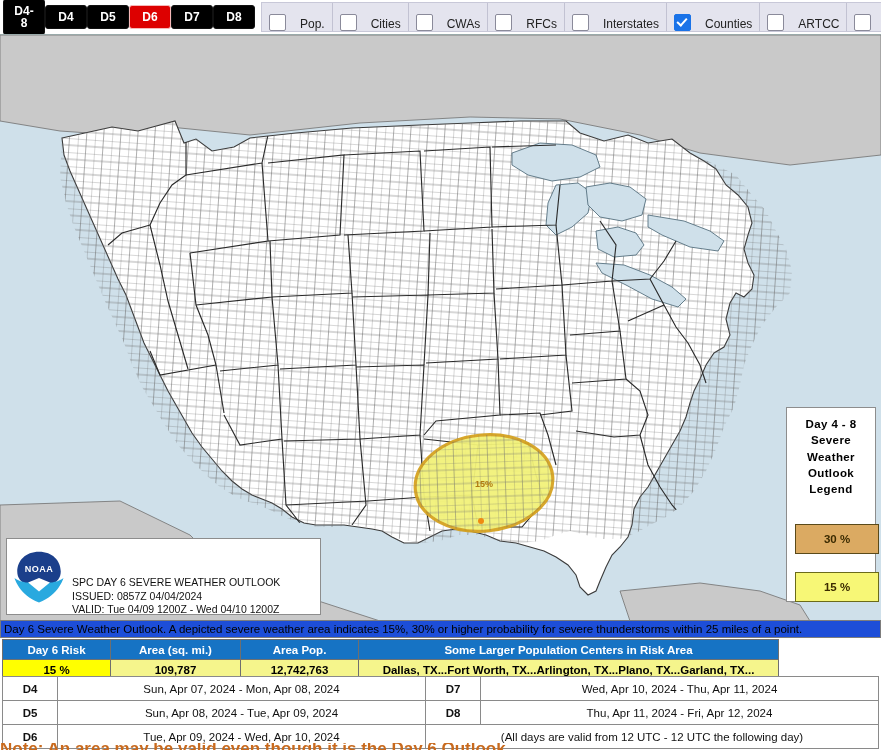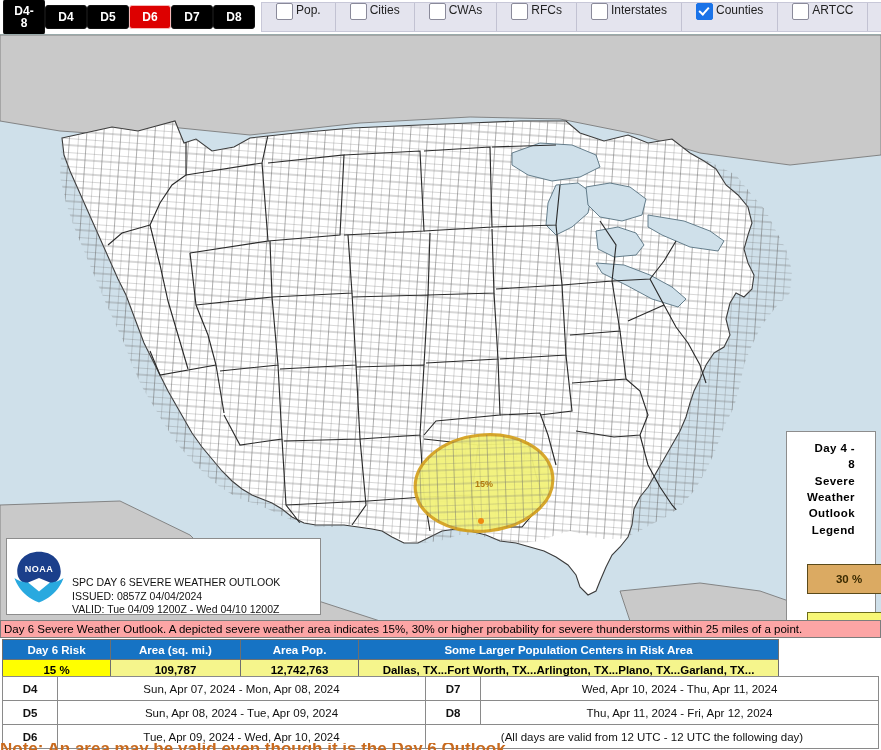--- a/index.html
+++ b/index.html
@@ -9,21 +9,21 @@
   .toolbar{position:absolute;left:0;top:0;width:881px;height:34px;background:#ffffff;
            display:flex;align-items:center;box-sizing:border-box;}
   .daybtns{display:flex;align-items:center;padding-left:3px;}
   .daybtn{background:#000000;color:#ffffff;font-weight:bold;font-size:12px;
           padding:5px 9px;border:1px solid #111;border-radius:3px;line-height:1;
           text-align:center;min-width:22px;cursor:pointer;}
   .daybtn.active{background:#dd0000;border:1px solid #f6b8b8;color:#ffffff;}
 
   .chkgroup{display:flex;align-items:center;margin-left:6px;background:#e4e4ee;
             height:30px;border:1px solid #c8c8d8;box-sizing:border-box;}
-  .chkitem{display:flex;align-items:flex-start;gap:3px;padding:0 14px;height:28px;
+  .chkitem{display:flex;align-items:flex-end;gap:14px;padding:0 7px;height:28px;
            border-right:1px solid #c2c2d2;cursor:pointer;}
   .chkitem:last-child{border-right:none;}
   .cbox{width:15px;height:15px;border:1px solid #8a8a9a;background:#ffffff;border-radius:2px;
         display:inline-block;position:relative;flex:none;}
   .cbox.on{background:#1a73e8;border-color:#1a73e8;}
   .cbox.on:after{content:"";position:absolute;left:4px;top:1px;width:4px;height:8px;
         border:solid #fff;border-width:0 2px 2px 0;transform:rotate(42deg);}
   .chklbl{font-size:12px;color:#222;white-space:nowrap;}
 
   
@@ -36,32 +36,32 @@
            border:1px solid #8d8d8d;box-sizing:border-box;display:flex;align-items:center;
            padding:2px 3px;}
   .noaalogo{width:58px;height:58px;flex:none;margin-right:4px;}
   .noaatxt{display:flex;flex-direction:column;justify-content:flex-end;margin-top:40px;}
   .noaatxt div{font-size:10.5px;color:#111;line-height:1.32;white-space:nowrap;}
   .noaafoot{position:absolute;left:4px;bottom:1px;font-style:italic;font-weight:bold;
             font-size:10.5px;color:#123a6b;white-space:nowrap;}
 
   
   .legend{position:absolute;left:786px;top:372px;width:90px;height:195px;background:#ffffff;
-          border:1px solid #8d8d8d;box-sizing:border-box;padding:8px 20px;text-align:right;margin-top:24px;}
+          border:1px solid #8d8d8d;box-sizing:border-box;padding:8px 8px;text-align:center;}
   .legend h4{margin:0;font-size:11.5px;font-weight:bold;color:#000;line-height:1.42;
              letter-spacing:.4px;}
   .swatch{margin:10px auto 0;width:84px;height:30px;border:1px solid #5a4a1a;
           display:flex;align-items:center;justify-content:center;font-size:11.5px;
           font-weight:bold;color:#3b2b00;box-sizing:border-box;}
   .sw30{background:#dbaa62;margin-top:26px;}
   .sw15{background:#f7f776;margin-top:18px;border-color:#6b6b1a;}
 
   
   .caption{position:absolute;left:0;top:620px;width:881px;height:18px;box-sizing:border-box;
-           border:1px solid #7d7d7d;background:#fca5a5;font-size:11.5px;color:#000;
+           border:1px solid #7d7d7d;background:#1d4ed8;font-size:11.5px;color:#000;
            line-height:16px;padding-left:3px;white-space:nowrap;overflow:hidden;}
 
   .risktbl{position:absolute;left:2px;top:639px;width:777px;border-collapse:collapse;
            table-layout:fixed;border:1px solid #5c5c5c;}
   .risktbl th{background:#1673c4;color:#ffffff;font-size:11.5px;font-weight:bold;
               height:17px;border:1px solid #6f6f6f;text-align:center;}
   .risktbl td{background:#f5f58c;color:#000;font-size:11.5px;font-weight:bold;
               height:17px;border:1px solid #6f6f6f;text-align:center;}
   .risktbl td.riskcell{background:#ffff00;}
 

